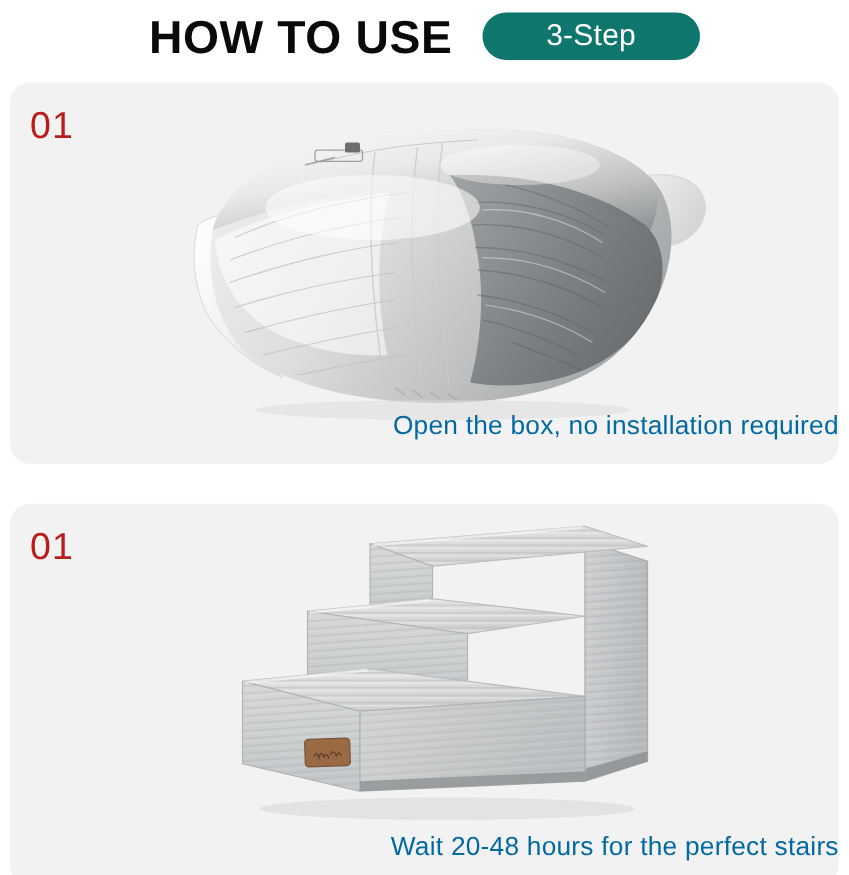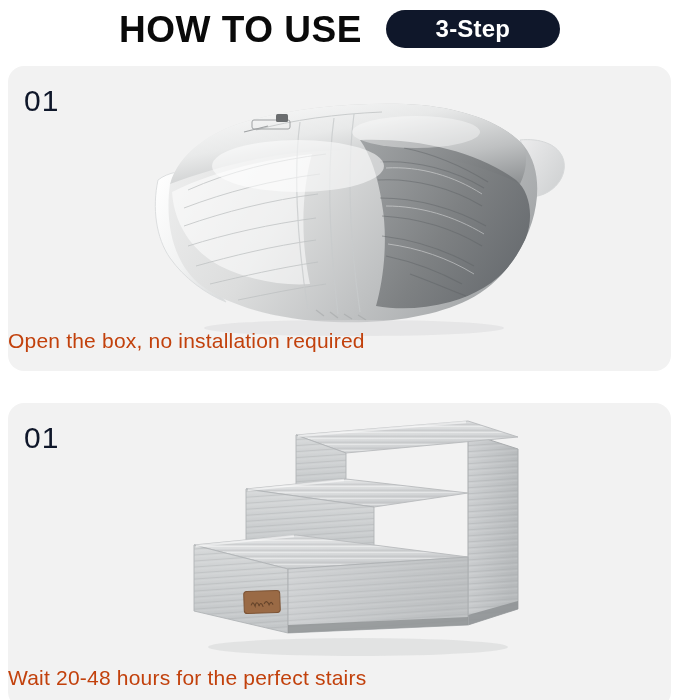--- a/index.html
+++ b/index.html
@@ -47,24 +47,24 @@
   }
   .header-badge {
     display: inline-flex;
     align-items: center;
     justify-content: center;
     min-width: 174px;
     height: 38px;
     padding: 0 22px;
     box-sizing: border-box;
     border-radius: 19px;
-    background: #0f172a;
+    background: #0f766e;
     color: #ffffff;
     font-size: 24px;
-    font-weight: 700;
+    font-weight: 400;
     letter-spacing: 0.2px;
     line-height: 1;
     white-space: nowrap;
   }
 
   
   .card {
     position: absolute;
     left: 8px;
     width: 663px;
@@ -76,33 +76,33 @@
   .card-1 { top: 66px;  height: 305px; }
   .card-2 { top: 403px; height: 305px; }
 
   .step-number {
     position: absolute;
     left: 16px;
     top: 20px;
     font-size: 30px;
     font-weight: 400;
     letter-spacing: 1px;
-    color: #0f172a;
+    color: #b91c1c;
     line-height: 1;
   }
 
   .card-caption {
     position: absolute;
     left: 0;
     right: 0;
     bottom: 18px;
-    text-align: left;
+    text-align: right;
     font-size: 21px;
     font-weight: 400;
-    color: #c2410c;
+    color: #0369a1;
     letter-spacing: 0.2px;
     line-height: 1.2;
   }
 
   .photo {
     position: absolute;
     overflow: hidden;
   }
   .photo-1 {
     left: 140px;

